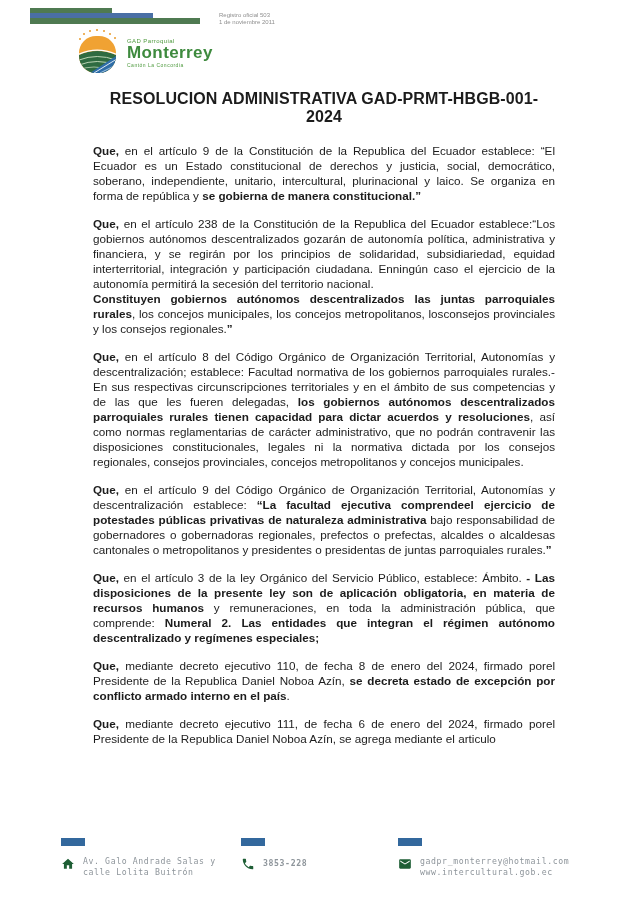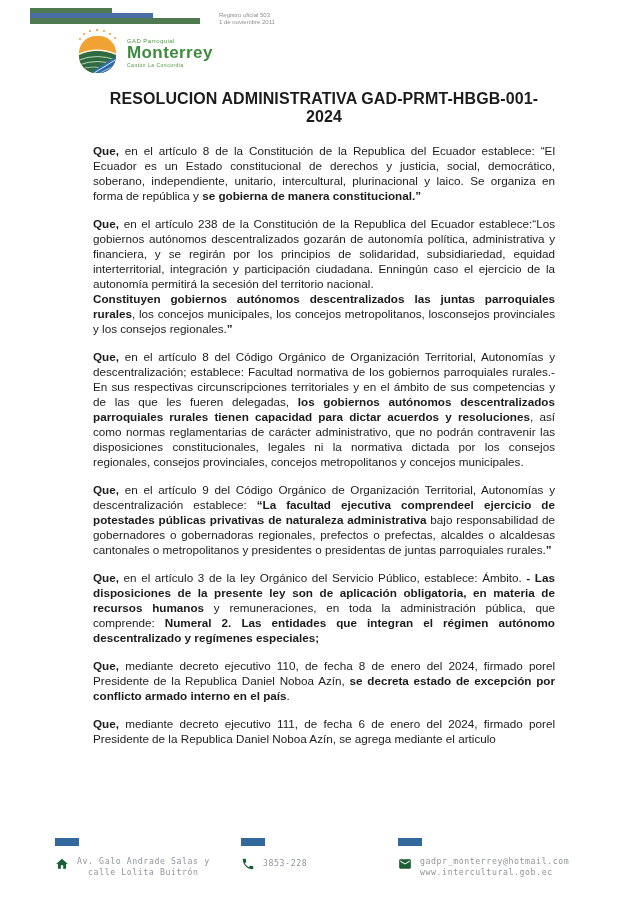--- a/index.html
+++ b/index.html
@@ -40,26 +40,26 @@
     margin: 0 0 17px 0; letter-spacing: 0.1px;
   }
   .para {
     font-size: 11.7px; line-height: 15px; text-align: justify;
     margin: 0 0 13px 0;
   }
   .bd { font-weight: bold; }
 
   
   .fcol { position: absolute; top: 838px; }
-  .fcol-address { left: 55px; text-align: center; }
+  .fcol-address { left: 61px; }
   .fcol-phone   { left: 241px; }
   .fcol-mail    { left: 398px; }
   .fbar { width: 24px; height: 8px; background: #33689d; margin-bottom: 10px; }
   .frow { display: flex; align-items: flex-start; }
-  .frow.center { align-items: center; }
+  .frow.center { align-items: center; font-weight: bold; }
   .ficon { width: 14px; height: 14px; fill: #1e5e35; flex: 0 0 auto; margin-right: 8px; margin-top: 1px; }
   .ftext {
     font-family: "DejaVu Sans Mono", monospace;
     font-size: 8.2px; line-height: 10.5px;
     color: #8e959b; letter-spacing: 0.6px; white-space: nowrap;
   }
 </style>
 </head>
 <body>
 
@@ -107,21 +107,21 @@
     <div class="logo-text">
       <div class="logo-small">GAD Parroquial</div>
       <div class="logo-name">Monterrey</div>
       <div class="logo-tag">Cantón La Concordia</div>
     </div>
   </div>
 
   <div class="main">
     <h1 class="title">RESOLUCION ADMINISTRATIVA GAD-PRMT-HBGB-001-2024</h1>
 
-    <p class="para"><span class="bd">Que,</span><span> en el artículo 8 de la Constitución de la Republica del Ecuador establece: “El Ecuador es un Estado constitucional de derechos y justicia, social, democrático, soberano, independiente, unitario, intercultural, plurinacional y laico. Se organiza en forma de república y </span><span class="bd">se gobierna de manera constitucional.”</span></p>
+    <p class="para"><span class="bd">Que,</span><span> en el artículo 9 de la Constitución de la Republica del Ecuador establece: “El Ecuador es un Estado constitucional de derechos y justicia, social, democrático, soberano, independiente, unitario, intercultural, plurinacional y laico. Se organiza en forma de república y </span><span class="bd">se gobierna de manera constitucional.”</span></p>
 
     <p class="para"><span class="bd">Que,</span><span> en el artículo 238 de la Constitución de la Republica del Ecuador establece:“Los gobiernos autónomos descentralizados gozarán de autonomía política, administrativa y financiera, y se regirán por los principios de solidaridad, subsidiariedad, equidad interterritorial, integración y participación ciudadana. Enningún caso el ejercicio de la autonomía permitirá la secesión del territorio nacional.</span><br><span class="bd">Constituyen gobiernos autónomos descentralizados las juntas parroquiales rurales</span><span>, los concejos municipales, los concejos metropolitanos, losconsejos provinciales y los consejos regionales.</span><span class="bd">”</span></p>
 
     <p class="para"><span class="bd">Que,</span><span> en el artículo 8 del Código Orgánico de Organización Territorial, Autonomías y descentralización; establece: Facultad normativa de los gobiernos parroquiales rurales.- En sus respectivas circunscripciones territoriales y en el ámbito de sus competencias y de las que les fueren delegadas, </span><span class="bd">los gobiernos autónomos descentralizados parroquiales rurales tienen capacidad para dictar acuerdos y resoluciones</span><span>, así como normas reglamentarias de carácter administrativo, que no podrán contravenir las disposiciones constitucionales, legales ni la normativa dictada por los consejos regionales, consejos provinciales, concejos metropolitanos y concejos municipales.</span></p>
 
     <p class="para"><span class="bd">Que,</span><span> en el artículo 9 del Código Orgánico de Organización Territorial, Autonomías y descentralización establece: </span><span class="bd">“La facultad ejecutiva comprendeel ejercicio de potestades públicas privativas de naturaleza administrativa</span><span> bajo responsabilidad de gobernadores o gobernadoras regionales, prefectos o prefectas, alcaldes o alcaldesas cantonales o metropolitanos y presidentes o presidentas de juntas parroquiales rurales.</span><span class="bd">”</span></p>
 
     <p class="para"><span class="bd">Que,</span><span> en el artículo 3 de la ley Orgánico del Servicio Público, establece:  Ámbito. </span><span class="bd">- Las disposiciones de la presente ley son de aplicación obligatoria, en materia de recursos humanos</span><span> y remuneraciones, en toda la administración pública, que comprende: </span><span class="bd">Numeral 2. Las entidades que integran el régimen autónomo descentralizado y regímenes especiales;</span></p>
 
     <p class="para"><span class="bd">Que,</span><span> mediante decreto ejecutivo 110, de fecha 8 de enero del 2024, firmado porel Presidente de la Republica Daniel Noboa Azín, </span><span class="bd">se decreta estado de excepción por conflicto armado interno en el país</span><span>.</span></p>

